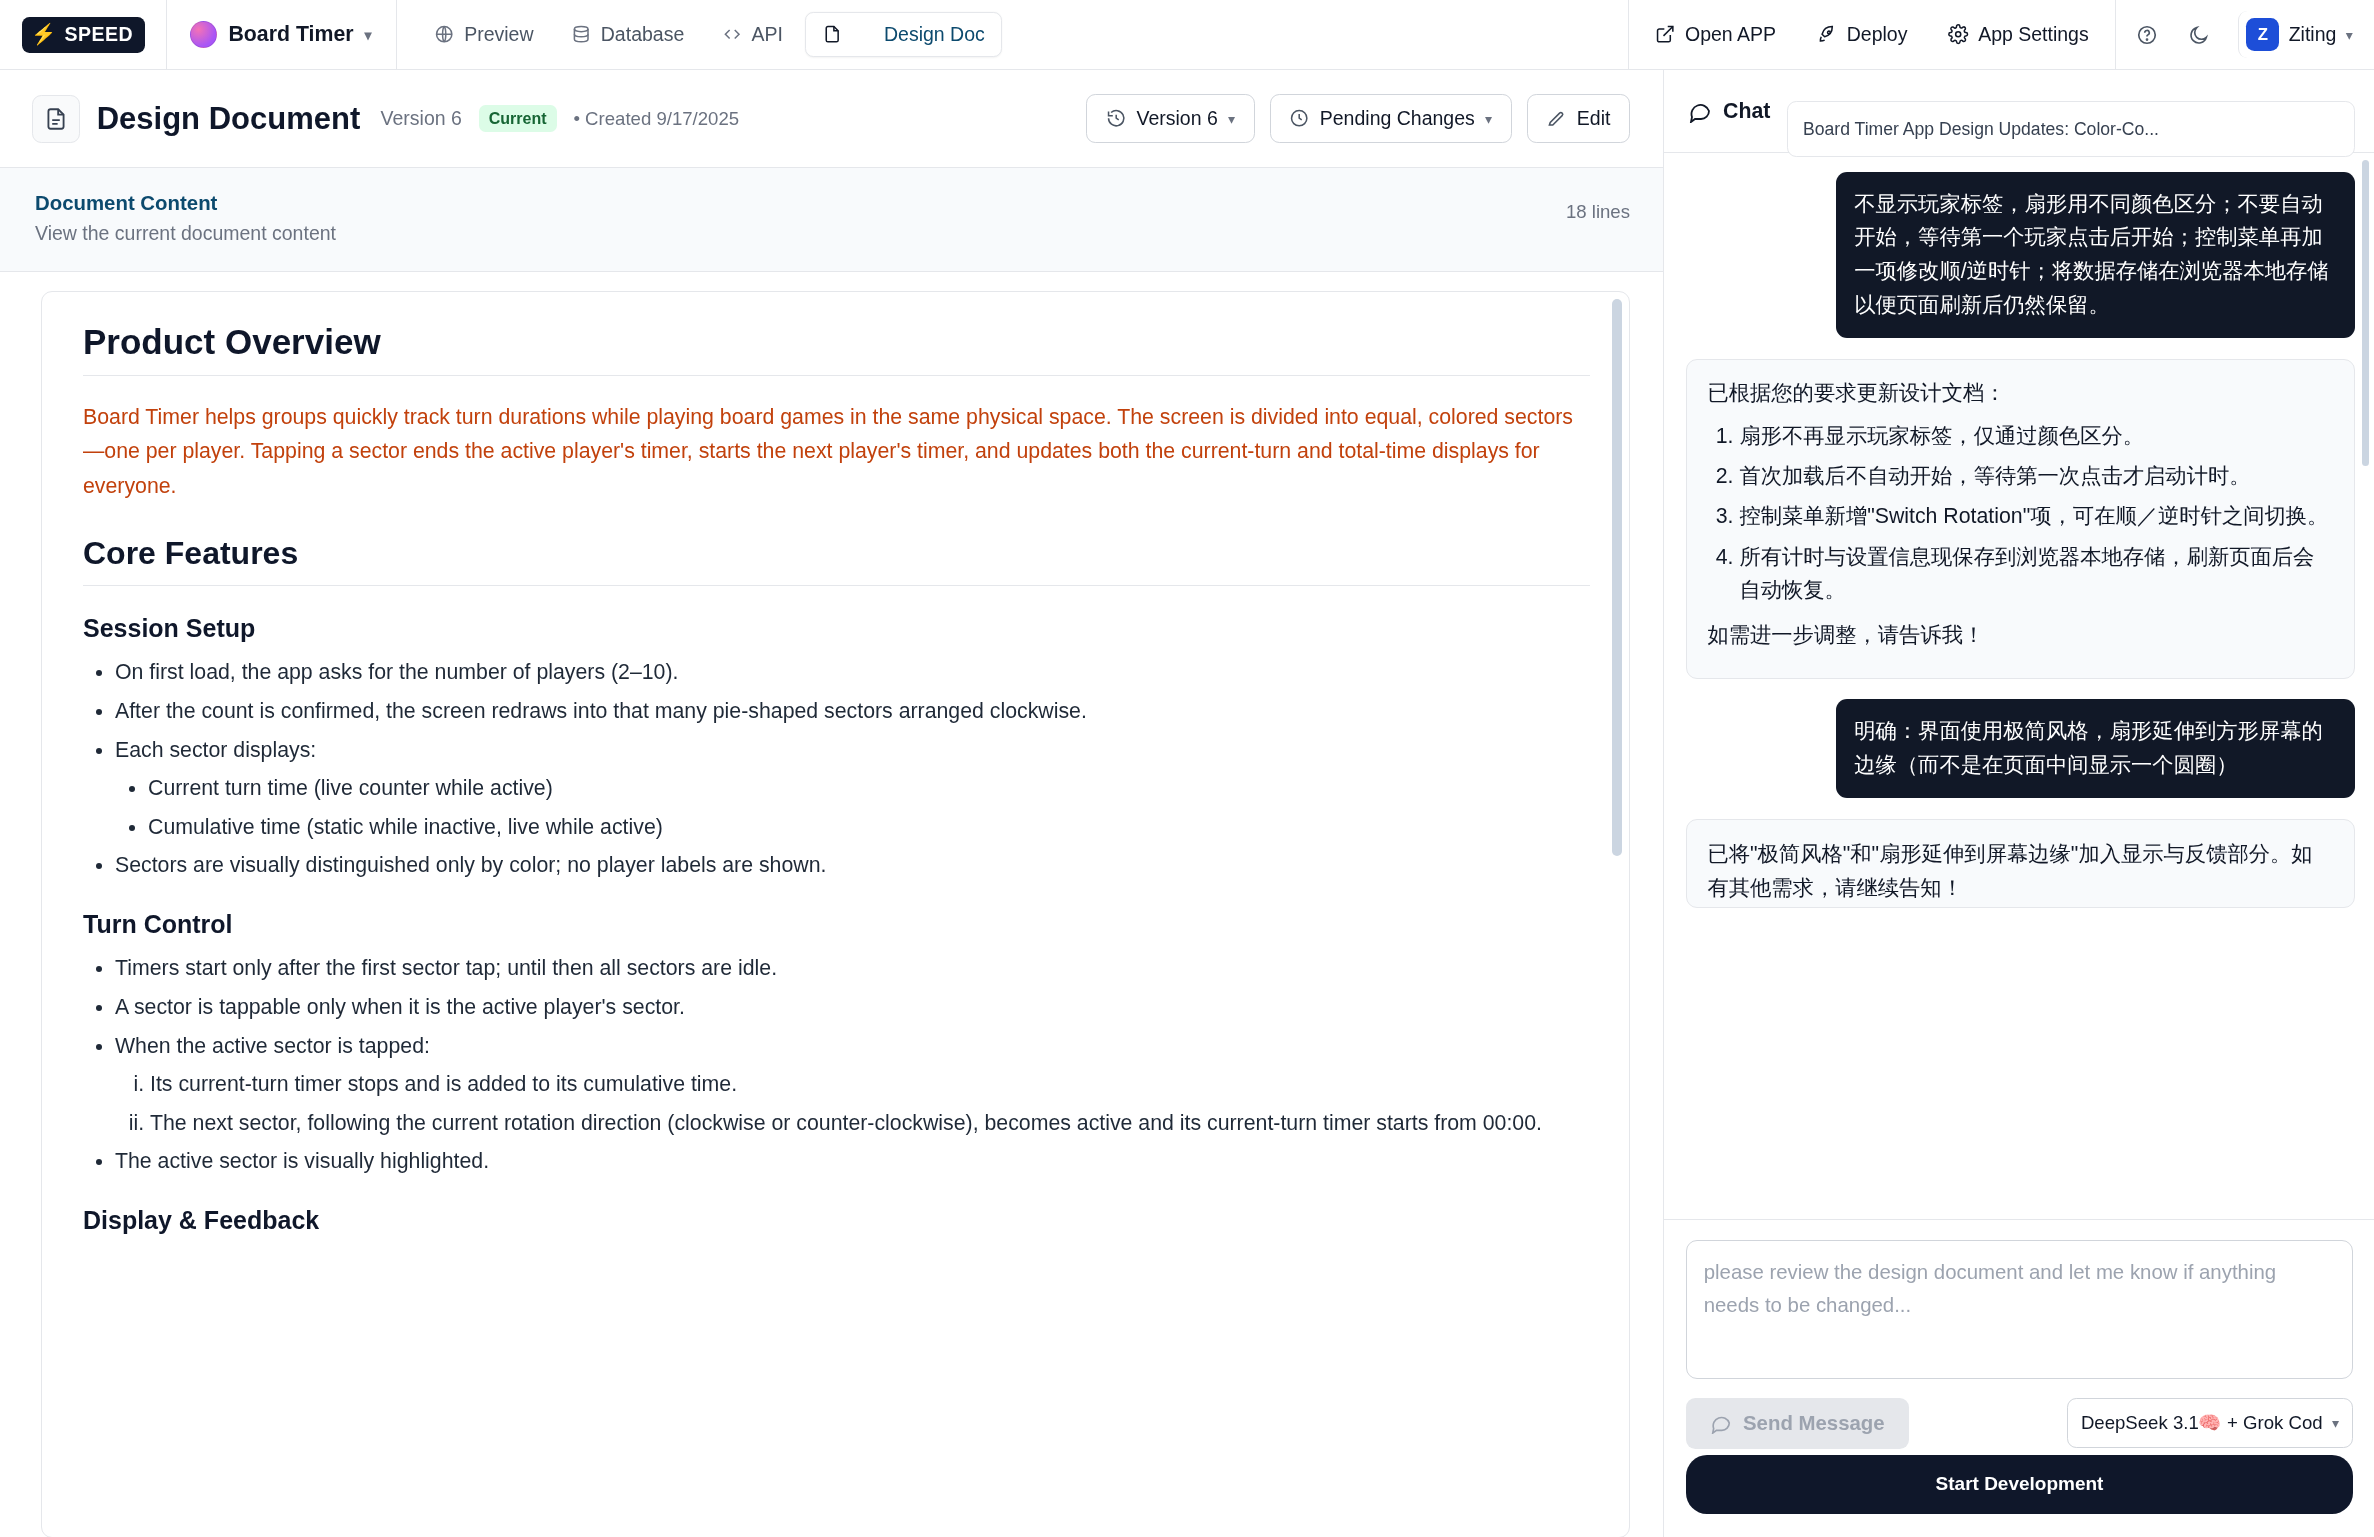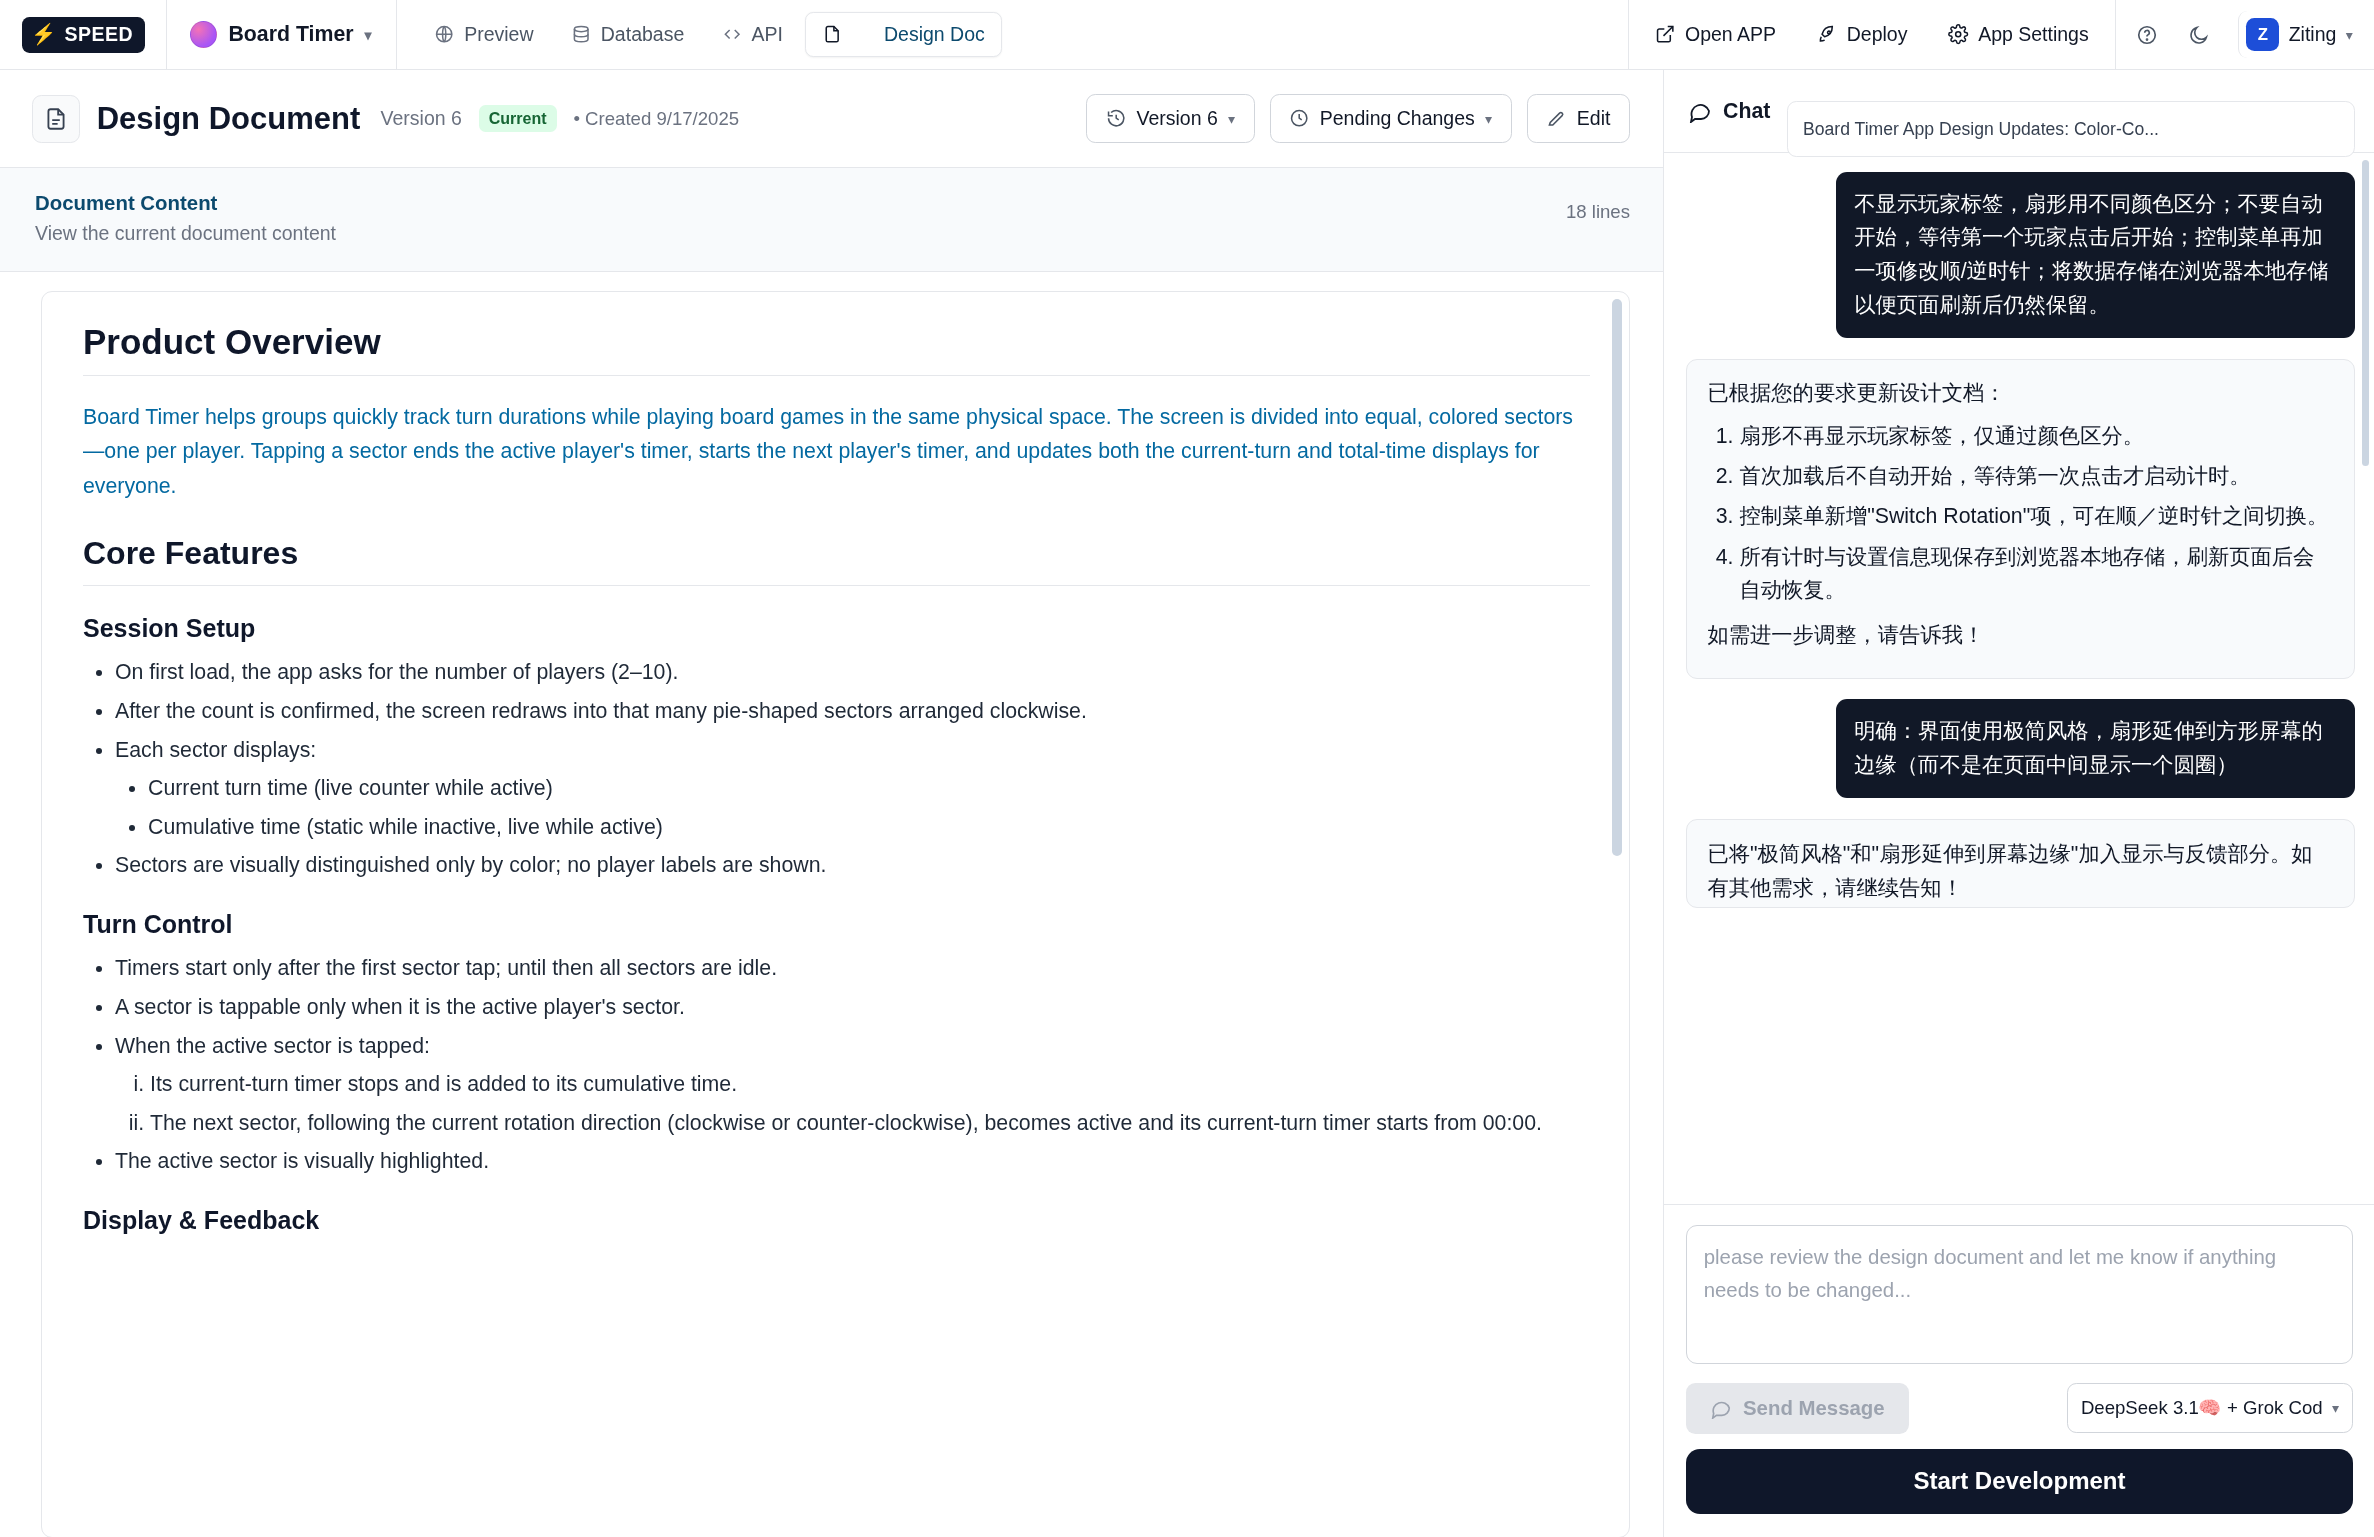--- a/index.html
+++ b/index.html
@@ -177,21 +177,21 @@
   .doc-body h2 {
     font-size: 32px; font-weight: 700; color: #0f172a;
     padding-bottom: 13px; border-bottom: 0.9px solid #e5e7eb;
     margin: 32px 0 22px 0;
   }
   .doc-body h3 {
     font-size: 25px; font-weight: 700; color: #0f172a;
     margin: 28px 0 13px 0;
   }
   .doc-body p {
-    font-size: 21.3px; line-height: 1.62; color: #0369a1; margin-bottom: 3.7px;
+    font-size: 21.3px; line-height: 1.62; color: #c2410c; margin-bottom: 3.7px;
   }
   .doc-body ul { list-style: disc; padding-left: 32px; }
   .doc-body ul ul { list-style: disc; padding-left: 33px; margin-top: 3.7px; }
   .doc-body ol { list-style: lower-roman; padding-left: 35px; margin-top: 3.7px; }
   .doc-body li {
     font-size: 21.3px; line-height: 1.55; color: #1f2937; margin: 5.6px 0;
   }
   .doc-scrollbar {
     position: absolute; top: 7.4px; right: 7.4px;
     width: 9.3px; bottom: 7.4px;
@@ -285,25 +285,25 @@
   .model-select {
     margin-left: auto;
     display: flex; align-items: center; gap: 9.3px;
     border: 0.9px solid #d1d5db; border-radius: 9.3px;
     padding: 13px 13px; font-size: 18.6px; color: #111827;
     background: #fff; cursor: pointer;
     max-width: 352px; overflow: hidden; white-space: nowrap;
   }
   .model-select .label { overflow: hidden; text-overflow: clip; }
   .start-btn {
-    margin-top: 15px;
+    margin-top: 6px;
     width: 100%;
     background: #0f172a; color: #ffffff;
-    border: none; border-radius: 14px;
-    padding: 18.6px 0; font-size: 24px; font-weight: 700;
+    border: none; border-radius: 21px;
+    padding: 18.6px 0; font-size: 19px; font-weight: 700;
     cursor: pointer;
   }
   svg { display: block; }
 </style>
 </head>
 <body>
 
 <div class="topbar">
 
   <div class="brand">

